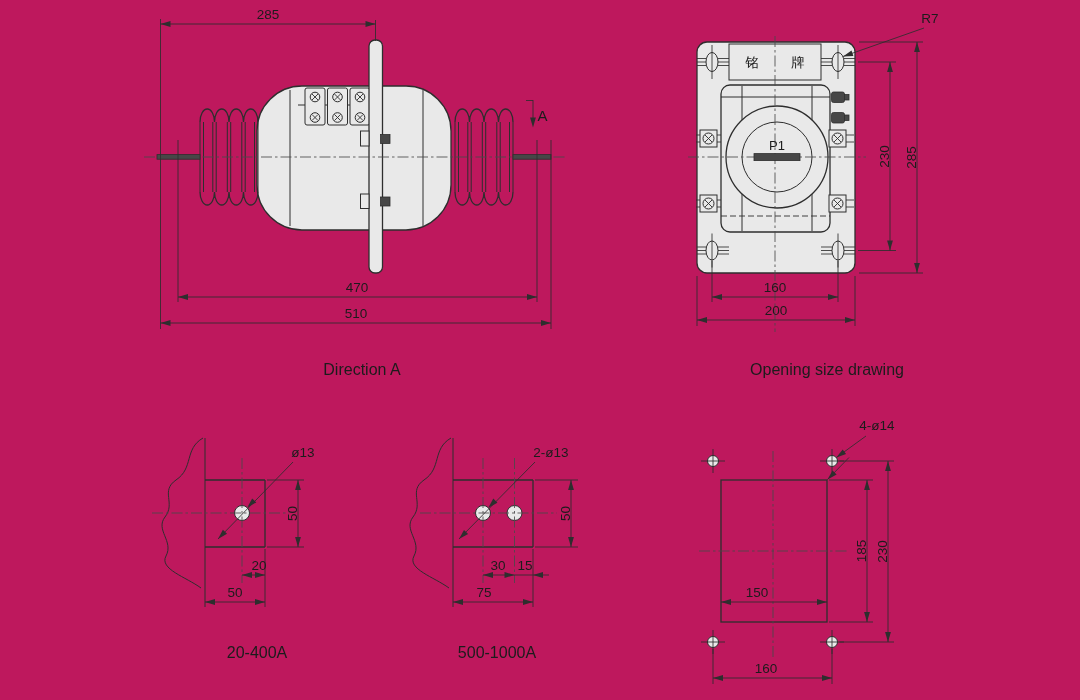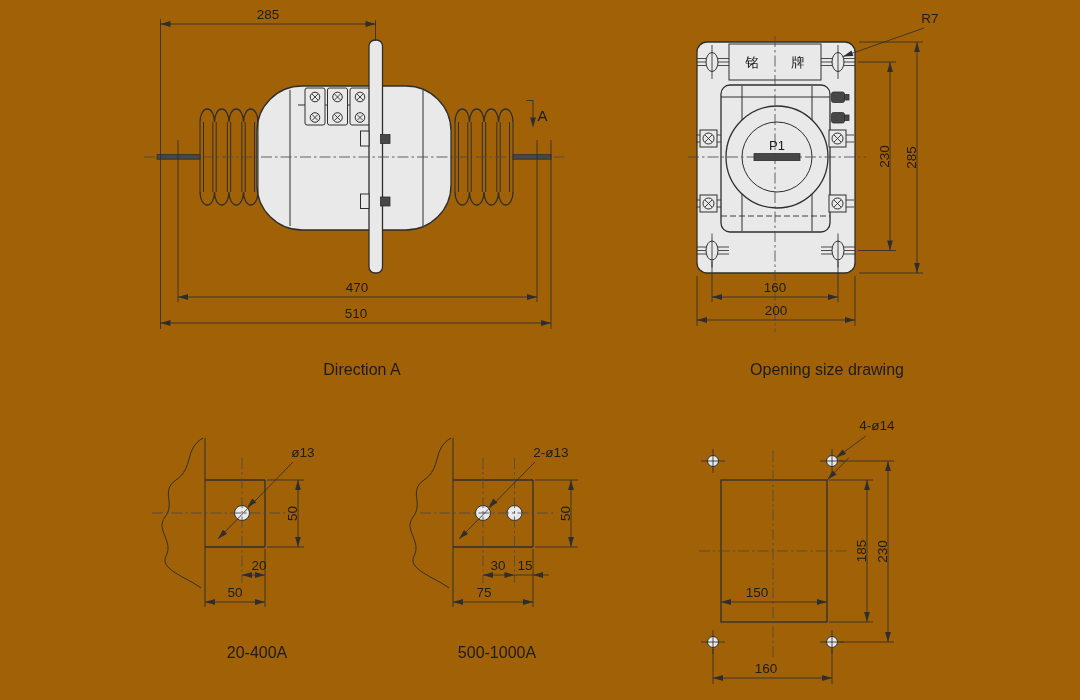--- a/index.html
+++ b/index.html
@@ -1,16 +1,16 @@
 <!DOCTYPE html>
 <html><head>
 <meta charset="utf-8">
 <style>
   html,body{margin:0;padding:0;background:#e9e9e9;}
-  .canvas{position:relative;width:1080px;height:700px;background:#a16207;overflow:hidden;}
+  .canvas{position:relative;width:1080px;height:700px;background:#be185d;overflow:hidden;}
   svg{display:block;}
   
   .ln {stroke:#2e2e2e;stroke-width:1.3;fill:none;}
   .lnf{stroke:#2e2e2e;stroke-width:1.3;fill:#e9e9e9;}
   .tn {stroke:#2e2e2e;stroke-width:1;fill:none;}
   .tnf{stroke:#2e2e2e;stroke-width:1;fill:#e9e9e9;}
   .scr{stroke:#2e2e2e;stroke-width:0.9;fill:none;}
   .dm {stroke:#2e2e2e;stroke-width:0.85;fill:none;}
   .cl {stroke:#4a4a4a;stroke-width:0.85;fill:none;stroke-dasharray:11 3 2.5 3;}
   .hid{stroke:#2e2e2e;stroke-width:0.9;fill:none;stroke-dasharray:6 3;}

